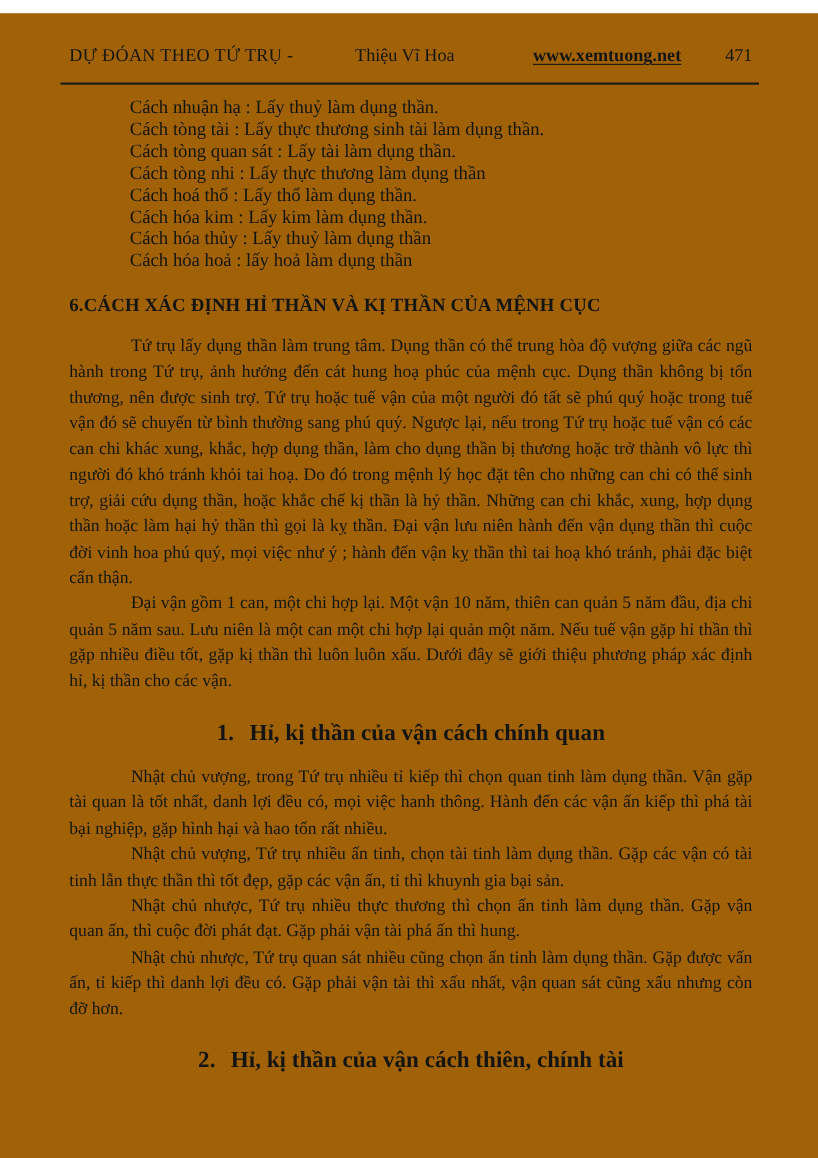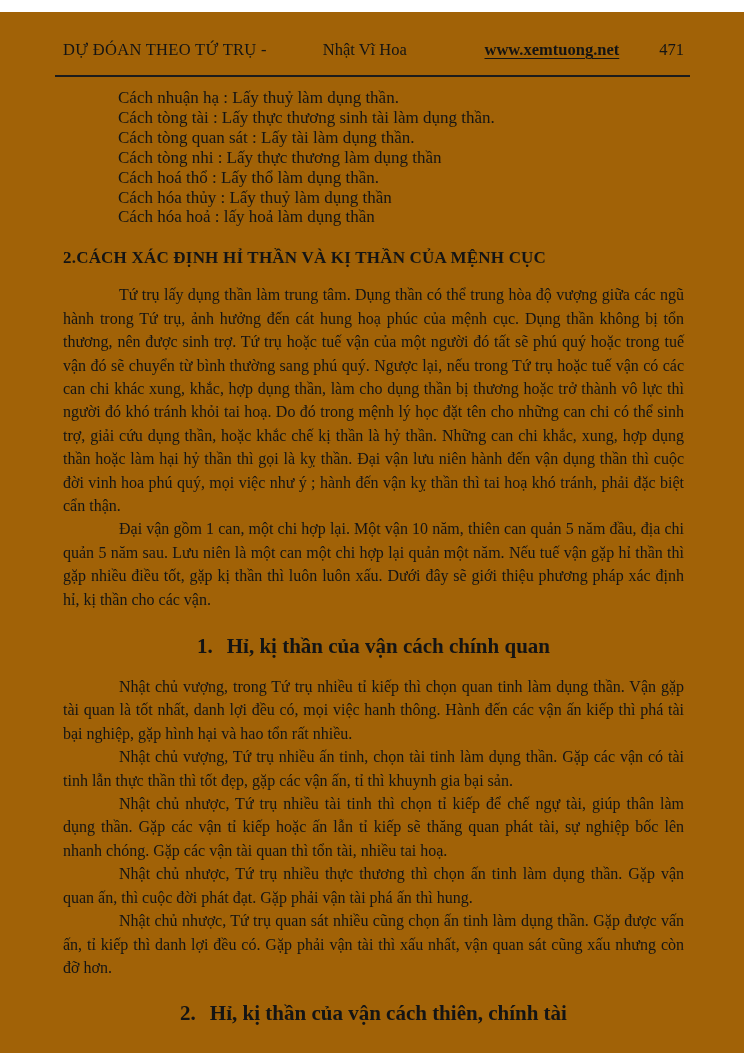--- a/index.html
+++ b/index.html
@@ -73,49 +73,49 @@
   .subheading .sub-num { margin-right: 14px; }
   .subheading-2 { margin-top: 22px; margin-bottom: 0; }
 </style>
 </head>
 <body>
 
 <div class="page">
 
   <header class="page-header">
     <span class="book-title">DỰ ĐÓAN THEO TỨ TRỤ -</span>
-    <span class="author-name">Nhật Vĩ  Hoa</span>
+    <span class="author-name">Thiệu Vĩ  Hoa</span>
     <span class="website-link">www.xemtuong.net</span>
     <span class="page-number">471</span>
   </header>
 
   <div class="rule"></div>
 
   <div class="dung-than-list">
     <div class="list-line">Cách nhuận hạ :  Lấy thuỷ làm dụng thần.</div>
     <div class="list-line">Cách tòng tài :  Lấy thực thương sinh tài làm dụng thần.</div>
     <div class="list-line">Cách tòng quan sát : Lấy tài làm dụng thần.</div>
     <div class="list-line">Cách tòng nhi : Lấy thực thương làm dụng thần</div>
     <div class="list-line">Cách hoá thổ : Lấy thổ làm dụng thần.</div>
+    <div class="list-line">Cách hóa kim : Lấy kim làm dụng thần.</div>
     <div class="list-line">Cách hóa thủy :  Lấy thuỷ làm dụng thần</div>
     <div class="list-line">Cách hóa hoả : lấy hoả làm dụng thần</div>
   </div>
 
-  <h2 class="section-heading">2.CÁCH XÁC ĐỊNH HỈ THẦN VÀ KỊ THẦN CỦA MỆNH CỤC</h2>
+  <h2 class="section-heading">6.CÁCH XÁC ĐỊNH HỈ THẦN VÀ KỊ THẦN CỦA MỆNH CỤC</h2>
 
   <div class="body-text">
     <p class="para">Tứ trụ lấy dụng thần làm trung tâm. Dụng thần có thể trung hòa độ vượng giữa các ngũ hành trong Tứ trụ, ảnh hưởng đến cát hung hoạ phúc của mệnh cục. Dụng thần không bị tổn thương, nên được sinh trợ. Tứ trụ hoặc tuế vận của một người đó tất sẽ phú quý hoặc trong tuế vận đó sẽ chuyển từ bình thường sang phú quý. Ngược lại, nếu trong Tứ trụ hoặc tuế vận có các can chi khác xung, khắc, hợp dụng thần, làm cho dụng thần bị thương hoặc trở thành vô lực thì người đó khó tránh khỏi tai hoạ. Do đó trong mệnh lý học đặt tên cho những can chi có thể sinh trợ, giải cứu dụng thần, hoặc khắc chế kị thần là hỷ thần. Những can chi khắc, xung, hợp dụng thần hoặc làm hại hỷ thần thì gọi là kỵ thần. Đại vận lưu niên hành đến vận dụng thần thì cuộc đời vinh hoa phú quý, mọi việc như ý ; hành đến vận kỵ thần thì tai hoạ khó tránh, phải đặc biệt cẩn thận.</p>
     <p class="para">Đại vận gồm 1 can, một chi hợp lại. Một vận 10 năm, thiên can quản 5 năm đầu, địa chi quản 5 năm sau. Lưu niên là một can một chi hợp lại quản một năm. Nếu tuế vận gặp hỉ thần thì gặp nhiều điều tốt, gặp kị thần thì luôn luôn xấu. Dưới đây sẽ giới thiệu phương pháp xác định hỉ, kị thần cho các vận.</p>
   </div>
 
   <h3 class="subheading"><span class="sub-num">1.</span><span>Hỉ, kị thần của vận cách chính quan</span></h3>
 
   <div>
     <p class="para">Nhật chủ vượng, trong Tứ trụ nhiều tỉ kiếp thì chọn quan tinh làm dụng thần. Vận gặp tài quan là tốt nhất, danh lợi đều có, mọi việc hanh thông. Hành đến các vận ấn kiếp thì phá tài bại nghiệp, gặp hình hại và hao tổn rất nhiều.</p>
     <p class="para">Nhật chủ vượng, Tứ trụ nhiều ấn tinh, chọn tài tinh làm dụng thần. Gặp các vận có tài tinh lẫn thực thần thì tốt đẹp, gặp các vận ấn, tỉ thì khuynh gia bại sản.</p>
-    <p class="para">Nhật chủ nhược,  Tứ trụ nhiều tài tinh thì chọn tỉ kiếp để chế ngự tài, giúp thân làm dụng thần. Gặp các vận tỉ kiếp hoặc ấn lẫn tỉ kiếp sẽ thăng quan phát tài, sự nghiệp bốc lên nhanh chóng. Gặp các vận tài quan thì tổn tài, nhiều tai hoạ.</p>
     <p class="para">Nhật chủ nhược,  Tứ trụ nhiều thực thương thì chọn ấn tinh làm dụng thần. Gặp vận quan ấn, thì cuộc đời phát đạt. Gặp phải vận tài phá ấn thì hung.</p>
     <p class="para">Nhật chủ nhược,  Tứ trụ quan sát nhiều cũng chọn ấn tinh làm dụng thần. Gặp được vấn ấn, tỉ kiếp thì danh lợi đều có. Gặp phải vận tài thì xấu nhất, vận quan sát cũng xấu nhưng còn đỡ hơn.</p>
   </div>
 
   <h3 class="subheading subheading-2"><span class="sub-num">2.</span><span>Hỉ, kị thần của vận cách thiên, chính tài</span></h3>
 
 </div>
 
 </body></html>

